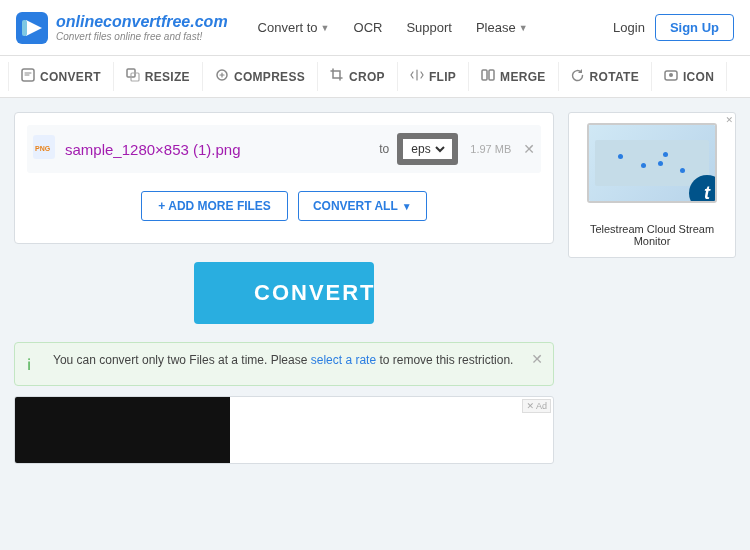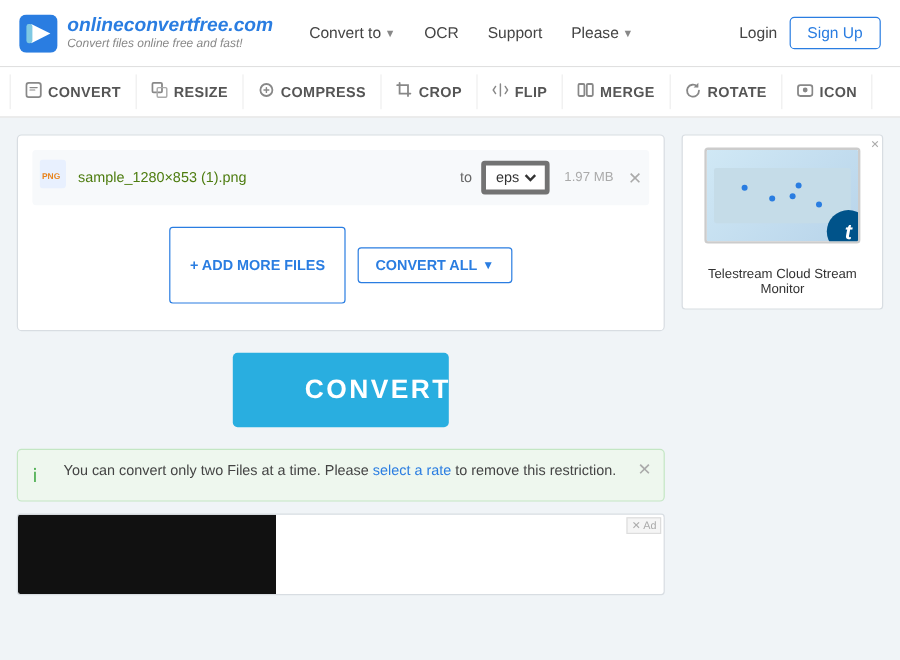--- a/index.html
+++ b/index.html
@@ -44,21 +44,21 @@
     .header-actions { display: flex; align-items: center; gap: 10px; margin-left: auto; }
     .btn-login { background: none; border: none; color: #444; cursor: pointer; font-size: 13px; }
     .btn-signup {
       border: 1.5px solid #2a7de1;
       color: #2a7de1;
       background: none;
       padding: 5px 14px;
       border-radius: 4px;
       cursor: pointer;
       font-size: 13px;
-      font-weight: normal;
+      font-weight: bold;
     }
 
     
     .toolbar {
       background: #fff;
       display: flex;
       align-items: center;
       padding: 0 8px;
       height: 42px;
       border-bottom: 1px solid #e0e0e0;
@@ -112,29 +112,29 @@
       border-radius: 3px;
       gap: 8px;
     }
     .file-icon {
       font-size: 20px;
       color: #e8821a;
       min-width: 24px;
     }
     .file-name {
       flex: 1;
-      font-size: 12px;
-      color: #4d7c0f;
+      font-size: 15px;
+      color: #a21caf;
       overflow: hidden;
       text-overflow: ellipsis;
       white-space: nowrap;
     }
     .convert-to-label { font-size: 12px; color: #666; }
     .format-select-wrapper {
-      border: 4px solid #737373;
+      border: 6px solid #737373;
       border-radius: 3px;
       display: flex;
       align-items: center;
       padding: 2px 4px;
       background: #fff;
     }
     .format-select {
       border: none;
       outline: none;
       font-size: 12px;
@@ -151,21 +151,21 @@
       display: flex;
       align-items: center;
       justify-content: center;
       gap: 10px;
       padding: 18px 0 10px 0;
     }
     .btn-add-files {
       border: 1.5px solid #2a7de1;
       color: #2a7de1;
       background: #fff;
-      padding: 24px 16px;
+      padding: 7px 16px;
       border-radius: 3px;
       cursor: pointer;
       font-size: 12px;
       font-weight: bold;
     }
     .btn-convert-all {
       border: 1.5px solid #2a7de1;
       color: #2a7de1;
       background: #fff;
       padding: 7px 14px;

